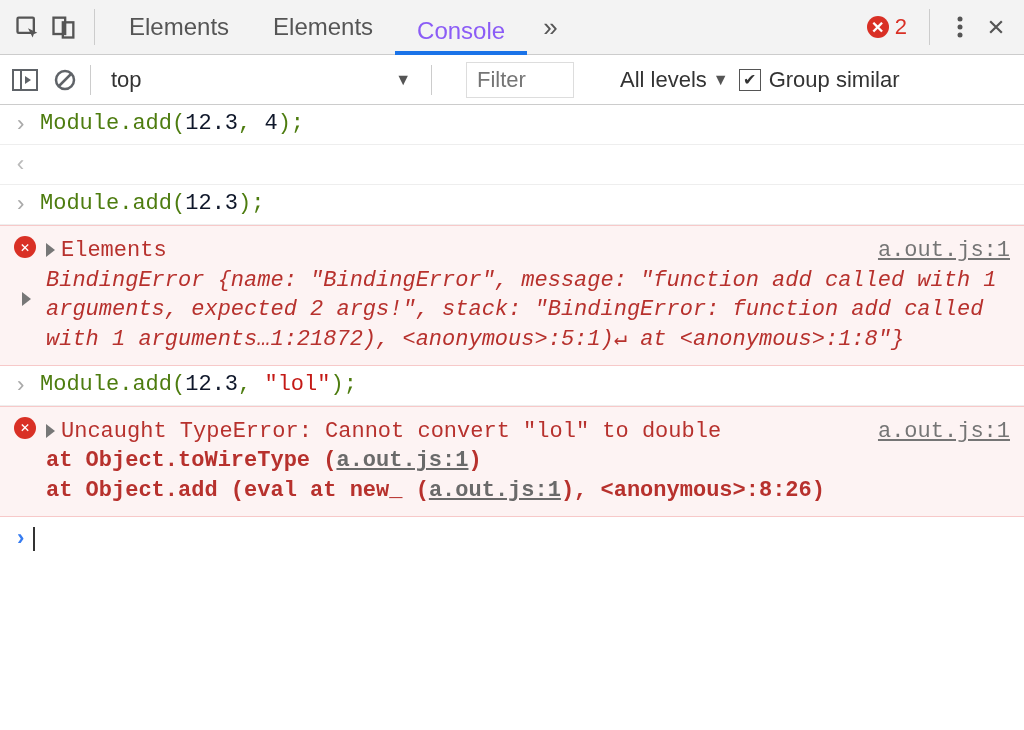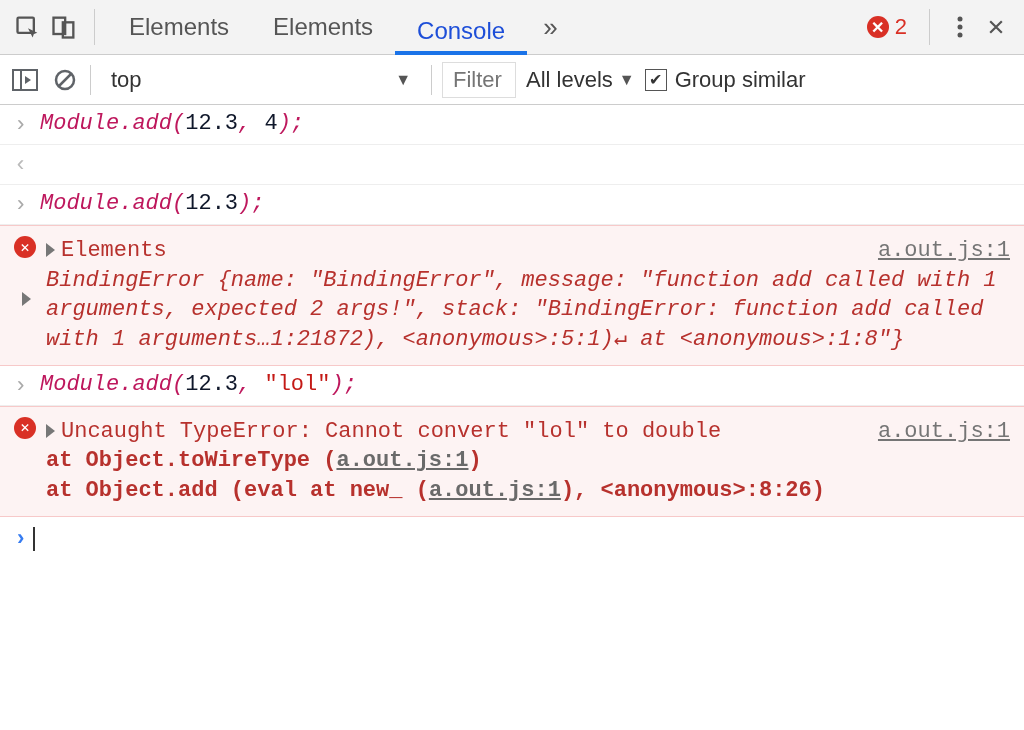--- a/index.html
+++ b/index.html
@@ -37,21 +37,21 @@
 .tab {
   padding: 0 22px;
   height: 100%;
   display: flex;
   align-items: center;
   color: #555;
   cursor: pointer;
   font-size: 24px;
 }
 .tab.active {
-  color: #1d4ed8;
+  color: #8b5cf6;
   border-bottom: 4px solid #1a73e8;
   margin-bottom: -1px;
   padding-top: 10px;
 }
 .more-tabs {
   padding: 0 16px;
   color: #555;
   font-size: 26px;
 }
 .error-pill {
@@ -94,27 +94,28 @@
   padding: 0 10px;
   color: #333;
   font-size: 22px;
 }
 .context-select .chev { color: #555; font-size: 16px; }
 .vdiv { width: 1px; height: 30px; background: #ccc; }
 .filter-input {
   border: 1px solid #ddd;
   padding: 4px 10px;
   font-size: 22px;
-  width: 74px;
+  width: 108px;
   color: #aaa;
   background: #fff;
+  margin-left: 24px;
 }
 .levels {
   display: flex; align-items: center;
-  color: #333; font-size: 22px;
+  color: #333; font-size: 22px; margin-left: 36px;
 }
 .levels .chev { margin-left: 6px; font-size: 16px; color: #555; }
 .groupsim {
   display: flex; align-items: center;
   color: #333; font-size: 22px;
 }
 .checkbox {
   width: 22px; height: 22px; border: 1px solid #555;
   margin-right: 8px;
   display: flex; align-items: center; justify-content: center;
@@ -136,21 +137,21 @@
   color: #aaa;
   padding-top: 2px;
 }
 .body {
   flex: 1;
   white-space: pre-wrap;
   word-break: break-all;
 }
 .num { color: #0f172a; }
 .str { color: #c41a16; }
-.punct { color: #be185d; font-style: italic; }
+.punct { color: #4d7c0f; }
 .resnum { color: #1a1aa6; }
 .error-row {
   background: #fdf3f3;
   border-top: 1px solid #f7c9c9;
   border-bottom: 1px solid #f7c9c9;
   padding: 10px 14px;
 }
 .err-icon {
   width: 22px; height: 22px;
   border-radius: 50%;

